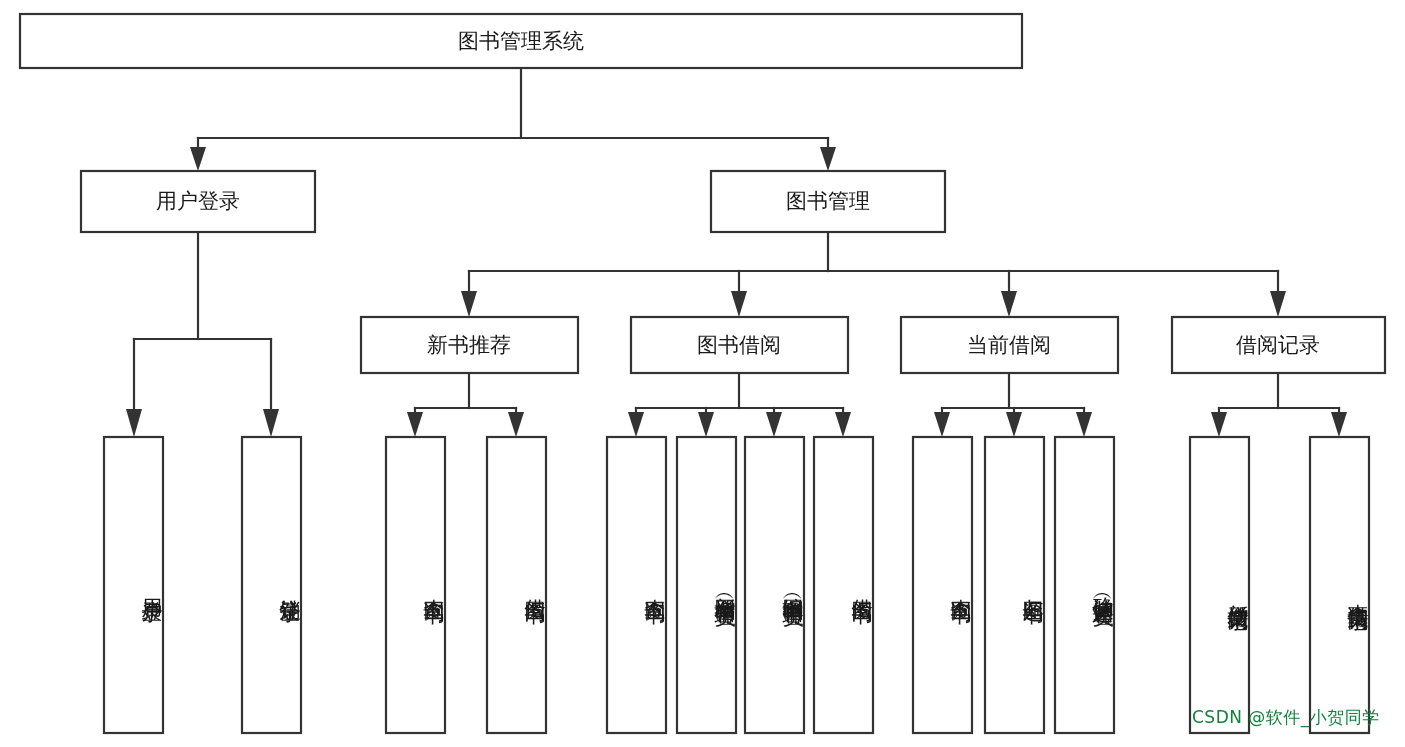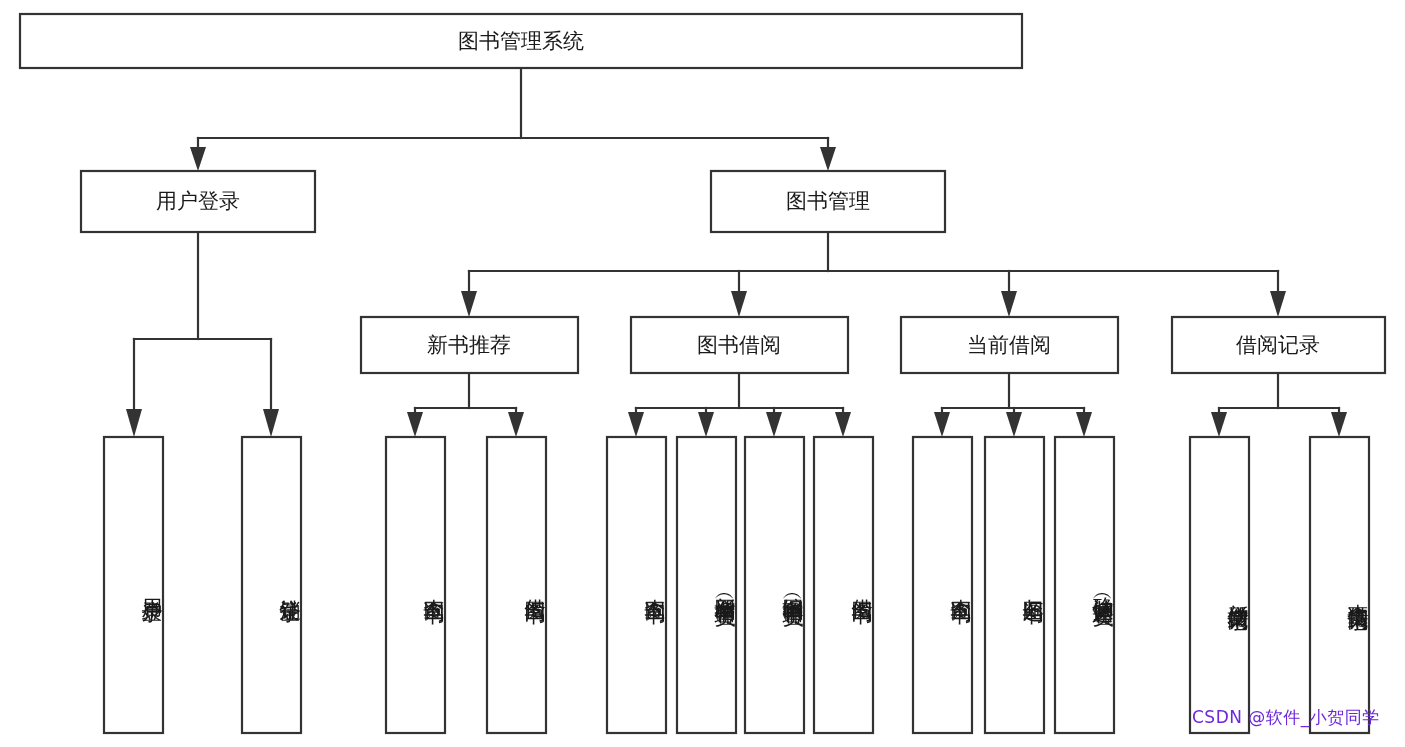--- a/index.html
+++ b/index.html
@@ -61,21 +61,21 @@
     display: flex;
     align-items: flex-start;
     justify-content: center;
     white-space: nowrap;
     pointer-events: none;
   }
   .watermark {
     position: absolute;
     font-family: "DejaVu Sans", "Liberation Sans", sans-serif;
     font-size: 17px;
-    color: #6d28d9;
+    color: #15803d;
     white-space: nowrap;
     letter-spacing: 0.5px;
   }
 </style>
 </head>
 <body>
 
 <div id="diagram-root">
 
   <svg id="flow-svg" viewBox="0 0 1405 747">

